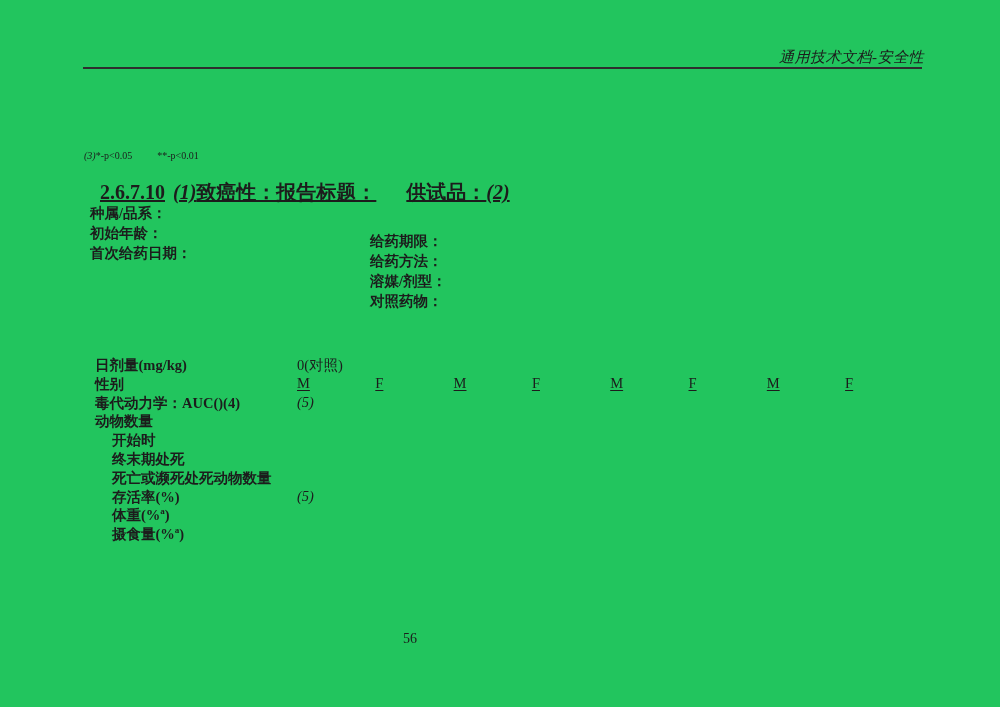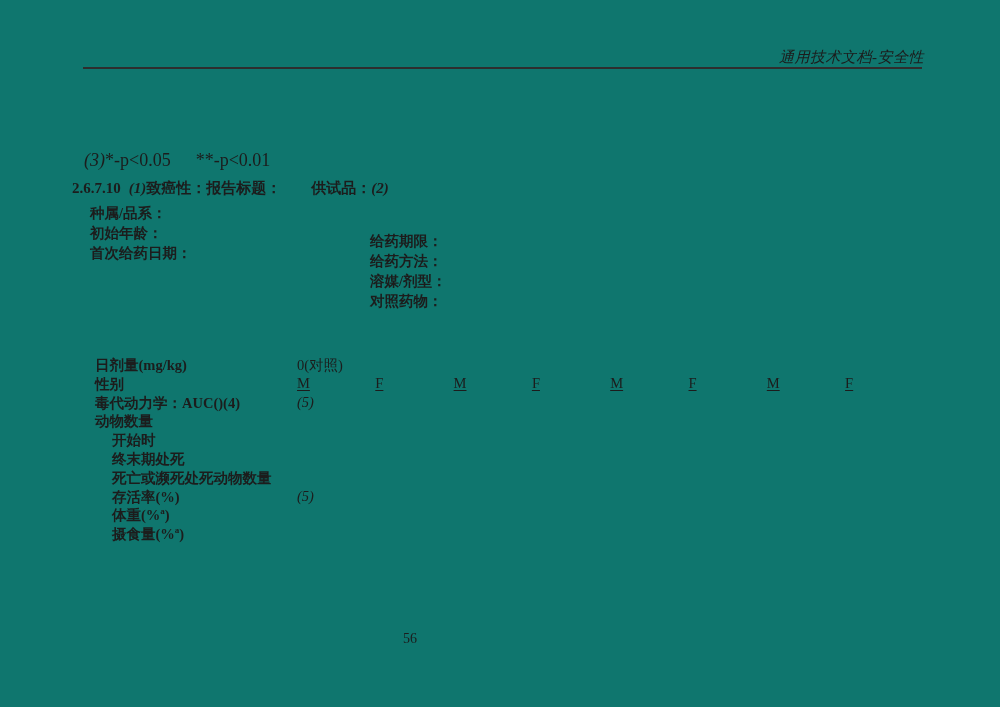--- a/index.html
+++ b/index.html
@@ -4,21 +4,21 @@
 <style>
   html, body {
     margin: 0;
     padding: 0;
     background: #ffffff;
   }
   .page {
     position: relative;
     width: 1000px;
     height: 707px;
-    background: #0f766e;
+    background: #22c55e;
     color: #1c1c1c;
     font-family: "Liberation Serif", "DejaVu Serif", serif;
     overflow: hidden;
   }
   
   .hdr-text {
     position: absolute;
     top: 48px;
     right: 76px;
     font-style: italic;
@@ -31,35 +31,36 @@
     top: 67px;
     left: 83px;
     width: 839px;
     border-top: 2px solid #2e2e2e;
   }
   
   .footnote {
     position: absolute;
     left: 84px;
     top: 150px;
-    font-size: 18px;
+    font-size: 10px;
     white-space: nowrap;
   }
   .it { font-style: italic; }
   .bi { font-weight: bold; font-style: italic; }
   .gap25 { display: inline-block; width: 25px; }
   .gap30 { display: inline-block; width: 30px; }
   
   .section-title {
     position: absolute;
-    left: 72px;
+    left: 100px;
     top: 179px;
-    font-size: 15px;
+    font-size: 20px;
     font-weight: bold;
     white-space: nowrap;
+    text-decoration: underline;
   }
   .section-title .num { margin-right: 8px; }
   
   .form-col {
     position: absolute;
     top: 203px;
     font-size: 14.5px;
     font-weight: bold;
     line-height: 20px;
     white-space: nowrap;

